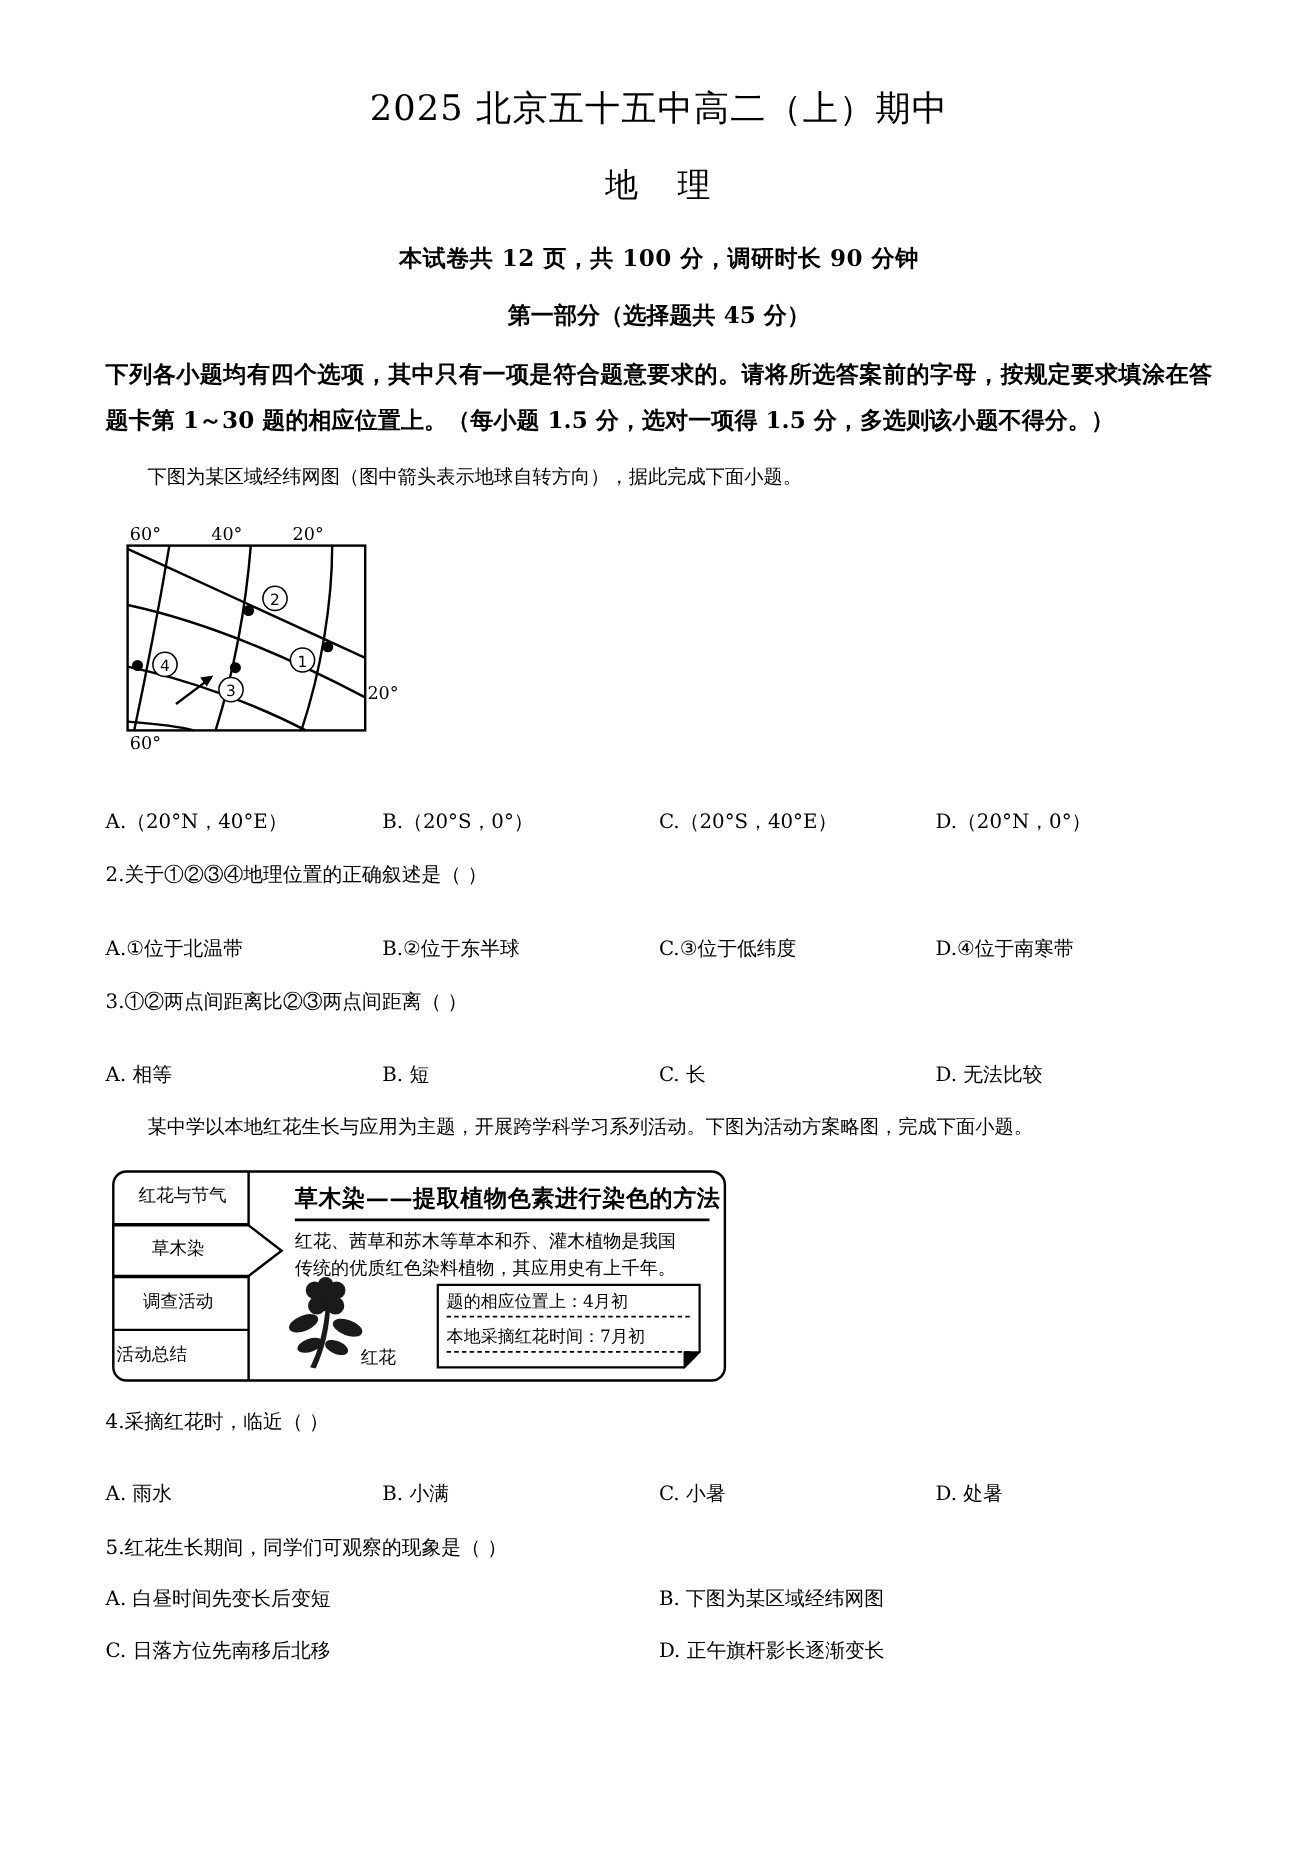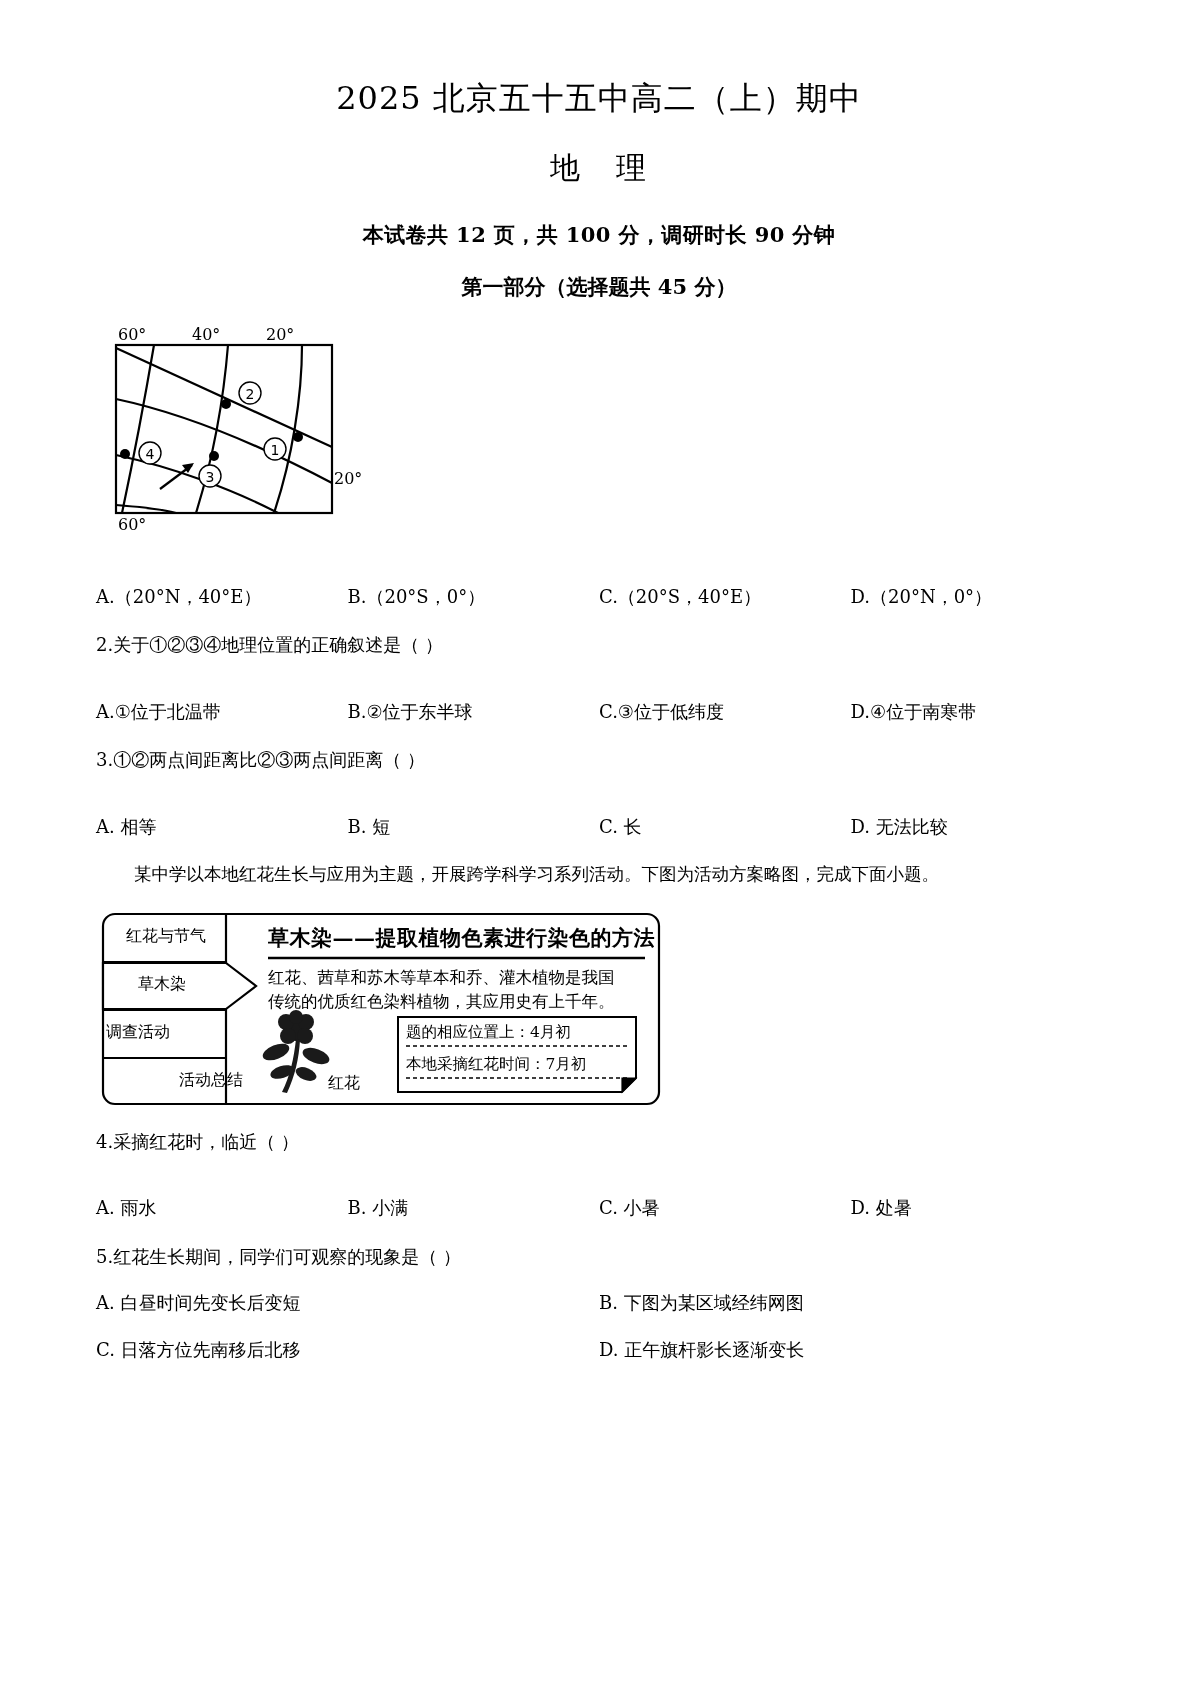--- a/index.html
+++ b/index.html
@@ -139,21 +139,23 @@
     <div class="doc-title">2025 北京五十五中高二（上）期中</div>
 
     <div class="doc-subtitle">
       <span>地</span><span class="subtitle-gap"></span><span>理</span>
     </div>
 
     <div class="exam-meta">本试卷共 12 页，共 100 分，调研时长 90 分钟</div>
 
     <div class="part-title">第一部分（选择题共 45 分）</div>
 
-
+    <div class="instructions">下列各小题均有四个选项，其中只有一项是符合题意要求的。请将所选答案前的字母，按规定要求填涂在答题卡第 1～30 题的相应位置上。（每小题 1.5 分，选对一项得 1.5 分，多选则该小题不得分。）</div>
+
+    <div class="passage">下图为某区域经纬网图（图中箭头表示地球自转方向），据此完成下面小题。</div>
 
     <div class="fig1-wrap">
       <svg width="260" height="230" viewBox="0 0 260 230">
 
         <rect x="14" y="28" width="216" height="168" fill="#ffffff" stroke="#000" stroke-width="2.2"></rect>
 
         <path d="M 52 28 C 44 75, 34 130, 20 196" fill="none" stroke="#000" stroke-width="2.2"></path>
         <path d="M 126 28 C 122 78, 112 138, 94 196" fill="none" stroke="#000" stroke-width="2.2"></path>
         <path d="M 200 28 C 200 80, 190 142, 172 196" fill="none" stroke="#000" stroke-width="2.2"></path>
 
@@ -239,22 +241,22 @@
           <ellipse cx="176" cy="142" rx="14" ry="7" transform="rotate(-22 176 142)"></ellipse>
           <ellipse cx="216" cy="146" rx="14" ry="7" transform="rotate(20 216 146)"></ellipse>
           <ellipse cx="182" cy="162" rx="12" ry="6" transform="rotate(-18 182 162)"></ellipse>
           <ellipse cx="206" cy="164" rx="11" ry="6" transform="rotate(22 206 164)"></ellipse>
         </g>
       </svg>
 
       
       <div style="position:absolute; left:6px; top:16px; width:120px; text-align:center; font-size:16px;">红花与节气</div>
       <div style="position:absolute; left:6px; top:64px; width:120px; text-align:left; font-size:16px;padding-left:32px;">草木染</div>
-      <div style="position:absolute; left:6px; top:112px; width:112px; font-size:16px;">调查活动</div>
-      <div style="position:absolute; left:6px; top:160px; width:137px; text-align:right; font-size:16px;">活动总结</div>
+      <div style="position:absolute; left:6px; top:112px; width:112px; text-align:center; font-size:16px;">调查活动</div>
+      <div style="position:absolute; left:6px; top:160px; width:137px; text-align:left; font-size:16px;">活动总结</div>
 
       
       <div style="position:absolute; left:168px; top:14px; font-size:21px; font-weight:bold; letter-spacing:0.5px;">草木染——提取植物色素进行染色的方法</div>
 
       
       <div style="position:absolute; left:168px; top:56px; font-size:16.5px; line-height:1.45;">红花、茜草和苏木等草本和乔、灌木植物是我国</div>
       <div style="position:absolute; left:168px; top:80px; font-size:16.5px; line-height:1.45;">传统的优质红色染料植物，其应用史有上千年。</div>
 
       
       <div style="position:absolute; left:228px; top:163px; font-size:16px;">红花</div>

